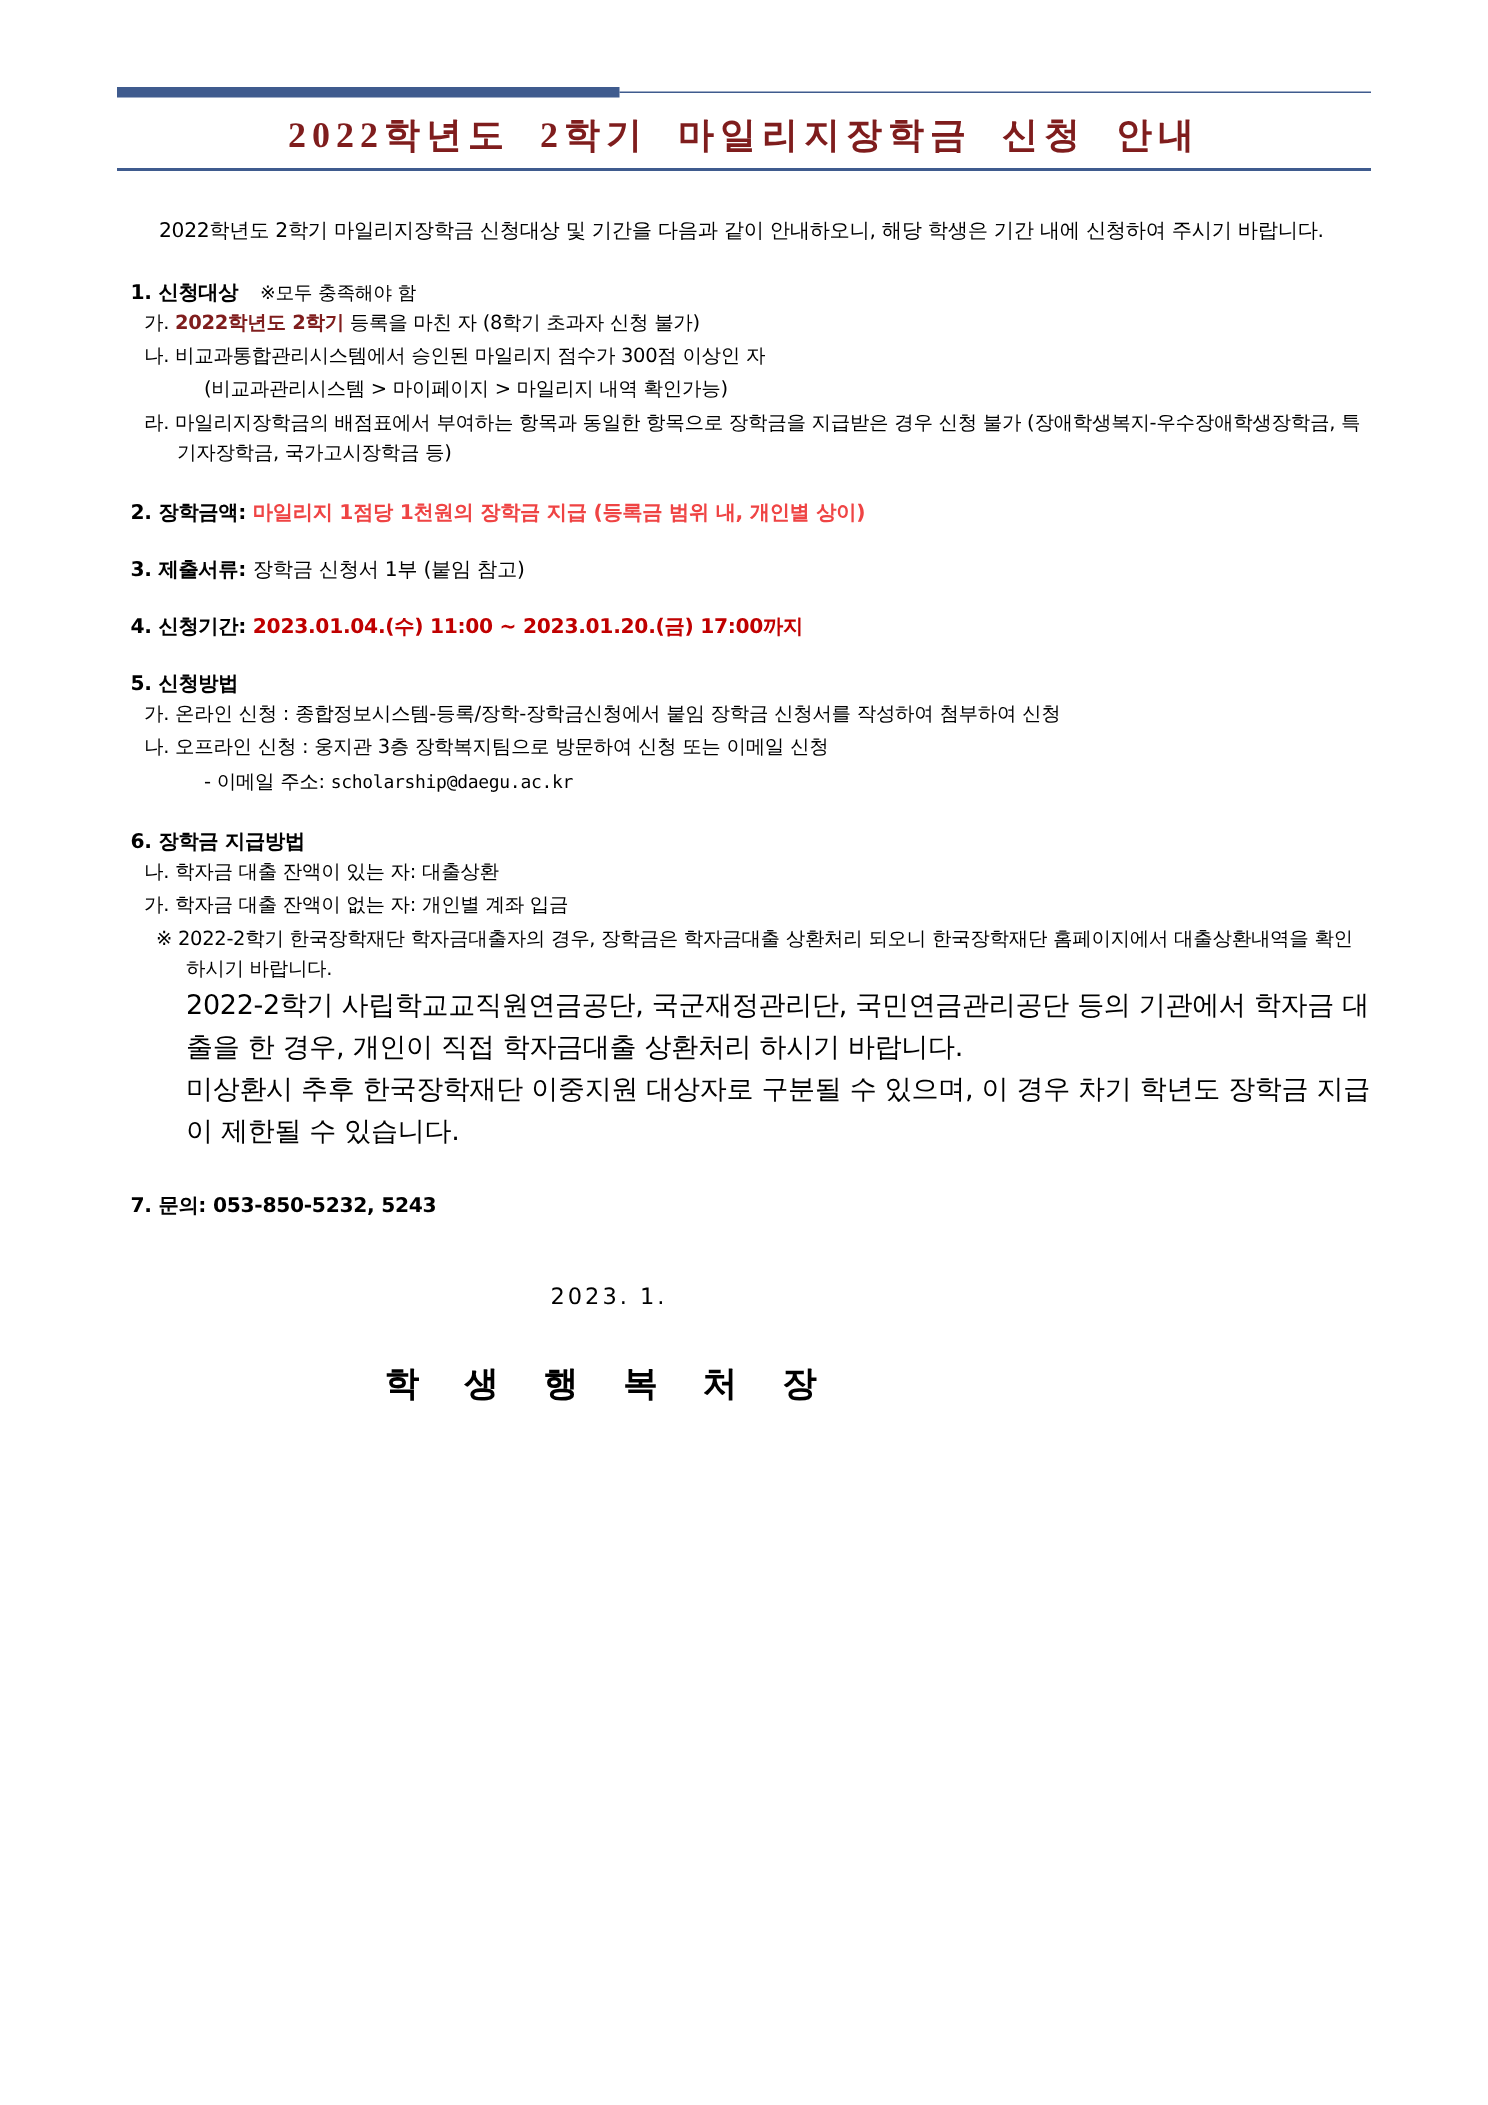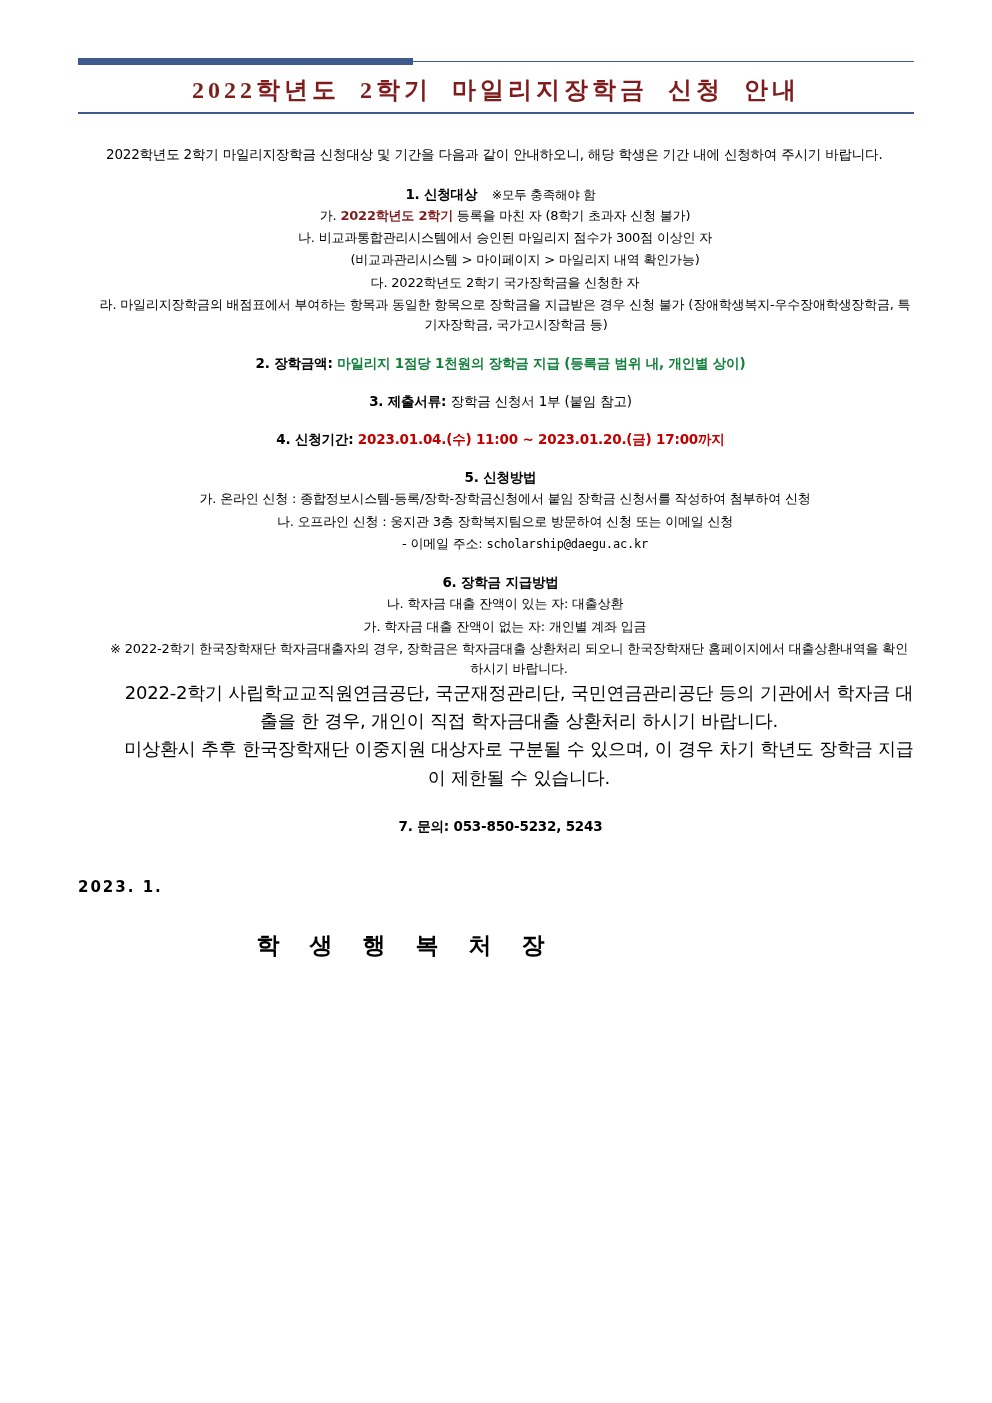--- a/index.html
+++ b/index.html
@@ -64,35 +64,34 @@
     font-size: 13.5px;
     line-height: 1.62;
     text-align: justify;
     text-indent: 28px;
     letter-spacing: -0.2px;
     padding-right: 4px;
   }
 
   .section {
     margin-top: 20px;
-    text-align: center;
   }
   .sec-head {
     font-size: 13.5px;
     font-weight: bold;
     letter-spacing: -0.2px;
     margin-left: 9px;
   }
   .sec-head .note {
     font-weight: normal;
     font-size: 12.5px;
     margin-left: 10px;
   }
   .sec-head .val-blue {
-    color: #15803d;
+    color: #ef4444;
     font-weight: bold;
   }
   .sec-head .val-red {
     color: #c00000;
     font-weight: bold;
   }
   .sec-head .after-plain {
     font-weight: normal;
   }
 
@@ -136,25 +135,24 @@
   }
   .mono {
     font-family: "DejaVu Sans Mono", "Liberation Mono", monospace;
     font-size: 12px;
   }
 
   .sec-gap-big { margin-top: 26px; }
 
   .date-line {
     margin-top: 42px;
-    text-align: left;
+    text-align: center;
     font-size: 15px;
     letter-spacing: 2px;
     padding-right: 180px;
-    font-weight: bold;
   }
   .signer {
     margin-top: 34px;
     text-align: center;
     font-size: 23px;
     font-weight: bold;
     letter-spacing: 11px;
     padding-right: 180px;
   }
 </style>
@@ -181,24 +179,20 @@
     <div class="item hang">
       <span>가.</span>
       <span class="hl-red">2022학년도 2학기</span><span> 등록을 마친 자 (8학기 초과자 신청 불가)</span>
     </div>
     <div class="item hang">
       <span>나.</span>
       <span>비교과통합관리시스템에서 승인된 마일리지 점수가 300점 이상인 자</span>
     </div>
     <div class="item sub">(비교과관리시스템 &gt; 마이페이지 &gt; 마일리지 내역 확인가능)</div>
     <div class="item hang">
-      <span>다.</span>
-      <span>2022학년도 2학기 국가장학금을 신청한 자</span>
-    </div>
-    <div class="item hang">
       <span>라.</span>
       <span>마일리지장학금의 배점표에서 부여하는 항목과 동일한 항목으로 장학금을 지급받은 경우 신청 불가 (장애학생복지-우수장애학생장학금, 특기자장학금, 국가고시장학금 등)</span>
     </div>
   </div>
 
   <div class="section">
     <div class="sec-head">
       <span>2.</span>
       <span>장학금액:</span>
       <span class="val-blue">마일리지 1점당 1천원의 장학금 지급 (등록금 범위 내, 개인별 상이)</span>

